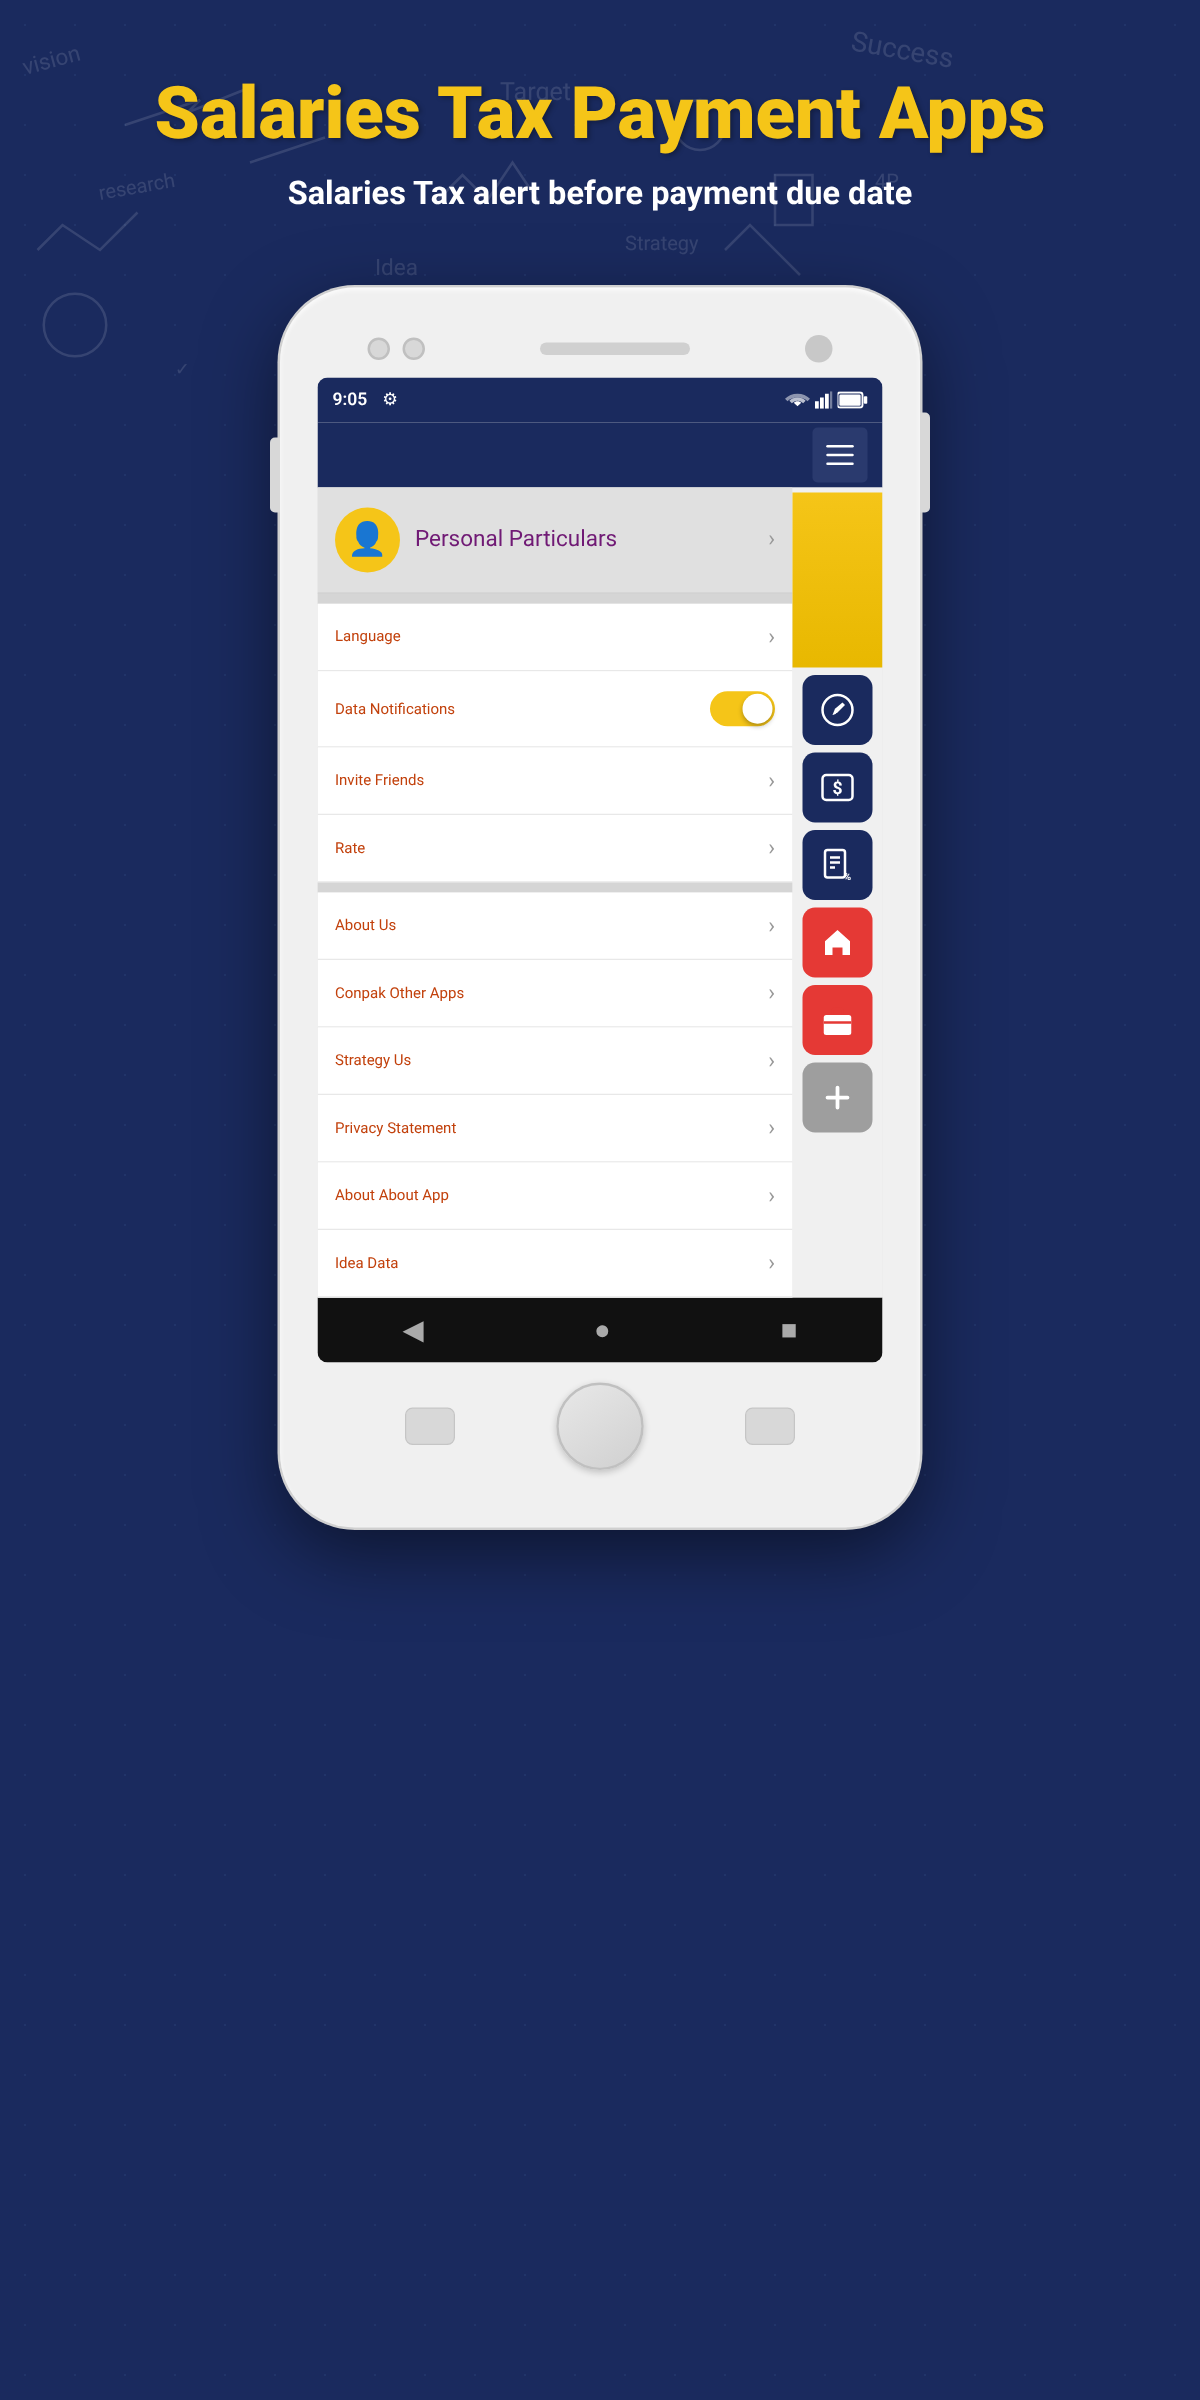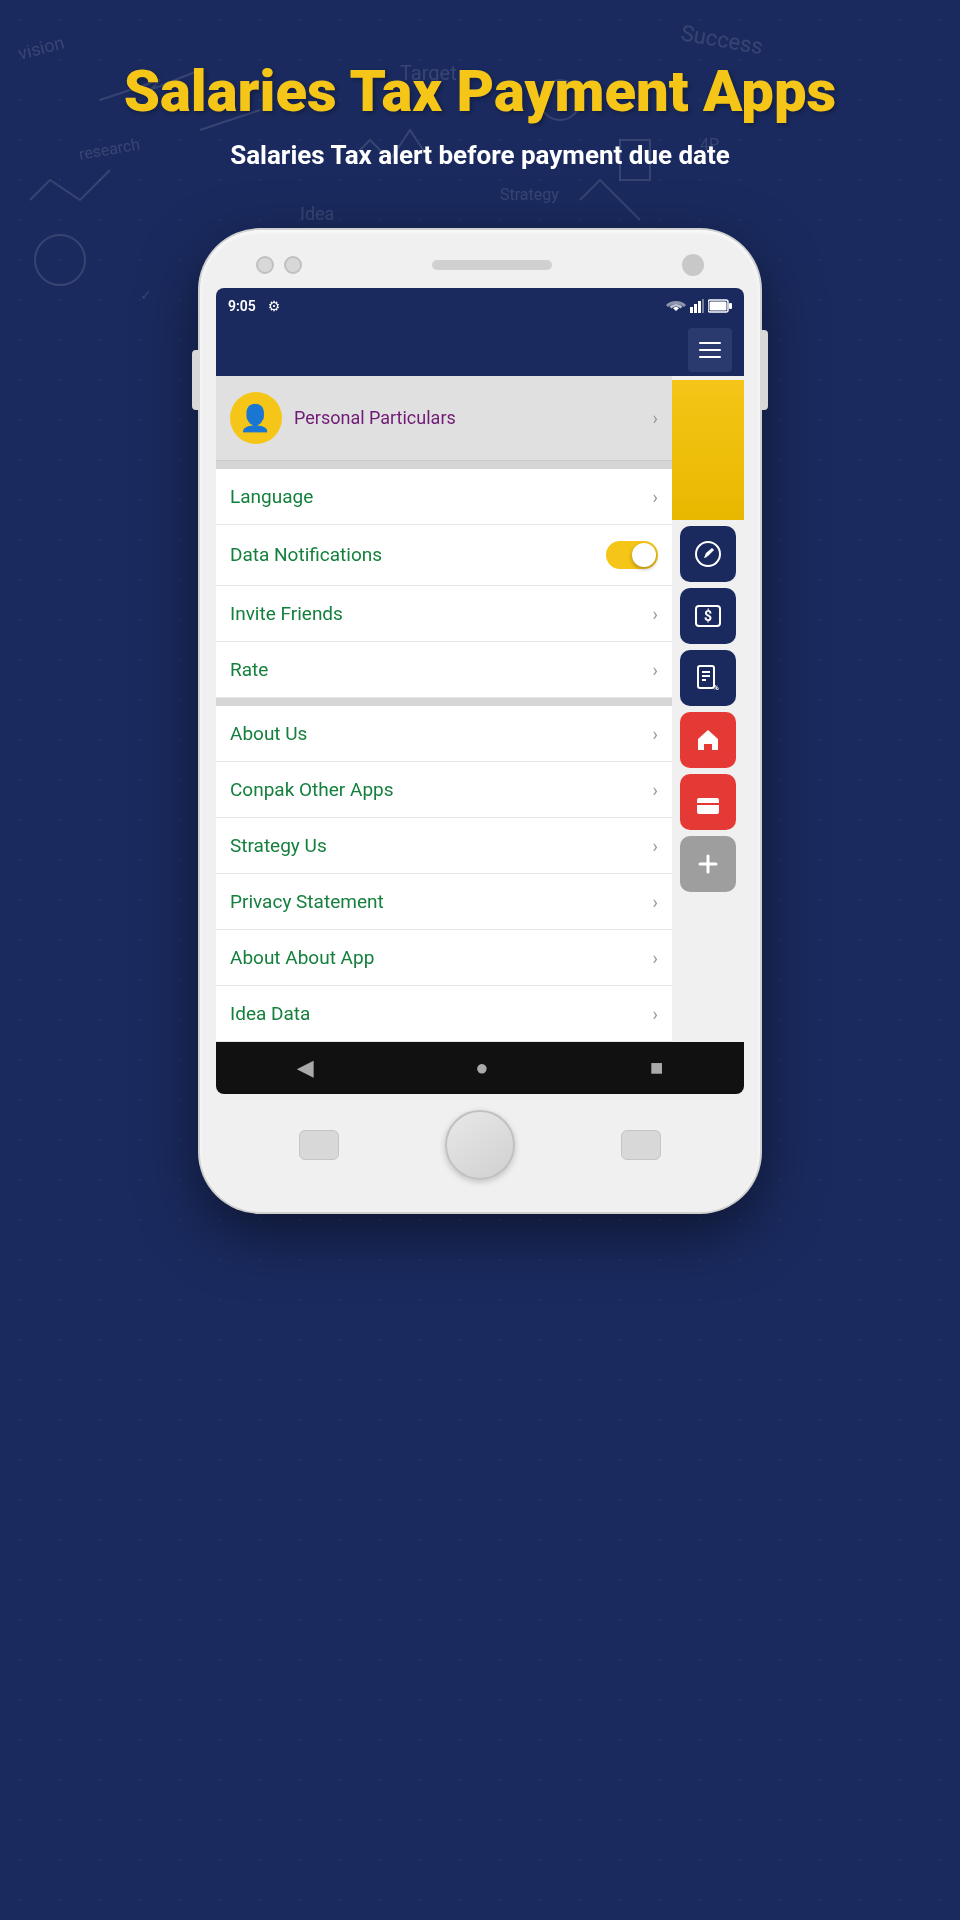--- a/index.html
+++ b/index.html
@@ -50,24 +50,24 @@
     
     .phone-wrapper {
       position: relative;
       z-index: 2;
       display: flex;
       justify-content: center;
       padding: 20px 0 60px;
     }
 
     .phone-outer {
-      width: 560px;
+      width: 512px;
       background: #f0f0f0;
       border-radius: 60px;
-      padding: 16px;
+      padding: 30px;
       box-shadow: 
         0 0 0 2px #d0d0d0,
         0 20px 60px rgba(0,0,0,0.5),
         inset 0 2px 4px rgba(255,255,255,0.8);
       position: relative;
     }
 
     
     .phone-top {
       display: flex;
@@ -253,22 +253,22 @@
       background: white;
       padding: 16px 14px;
       display: flex;
       align-items: center;
       justify-content: space-between;
       border-bottom: 1px solid #e8e8e8;
       cursor: pointer;
     }
 
     .menu-label {
-      font-size: 19px;
-      color: #15803d;
+      font-size: 12px;
+      color: #c2410c;
     }
 
     
     .toggle-switch {
       position: relative;
       width: 52px;
       height: 28px;
     }
 
     .toggle-track {

